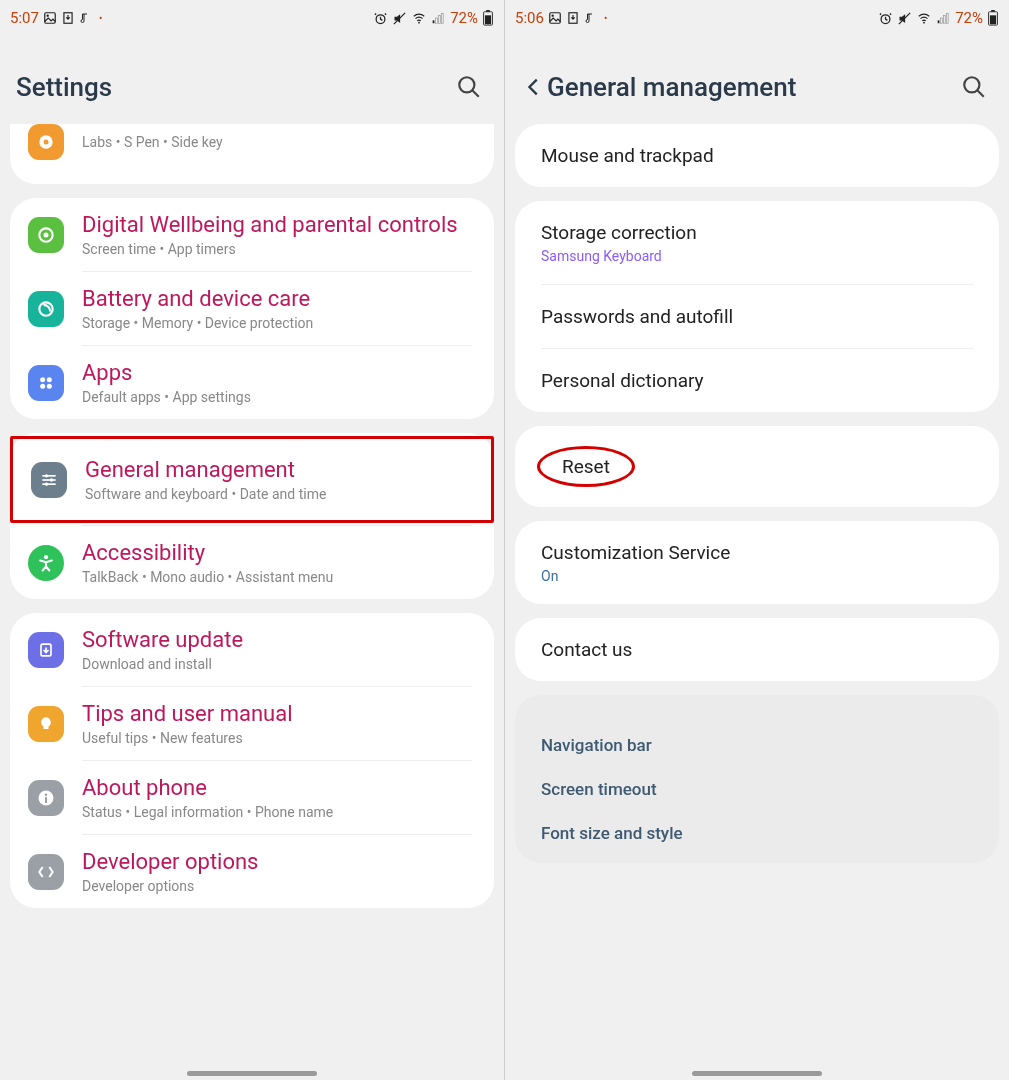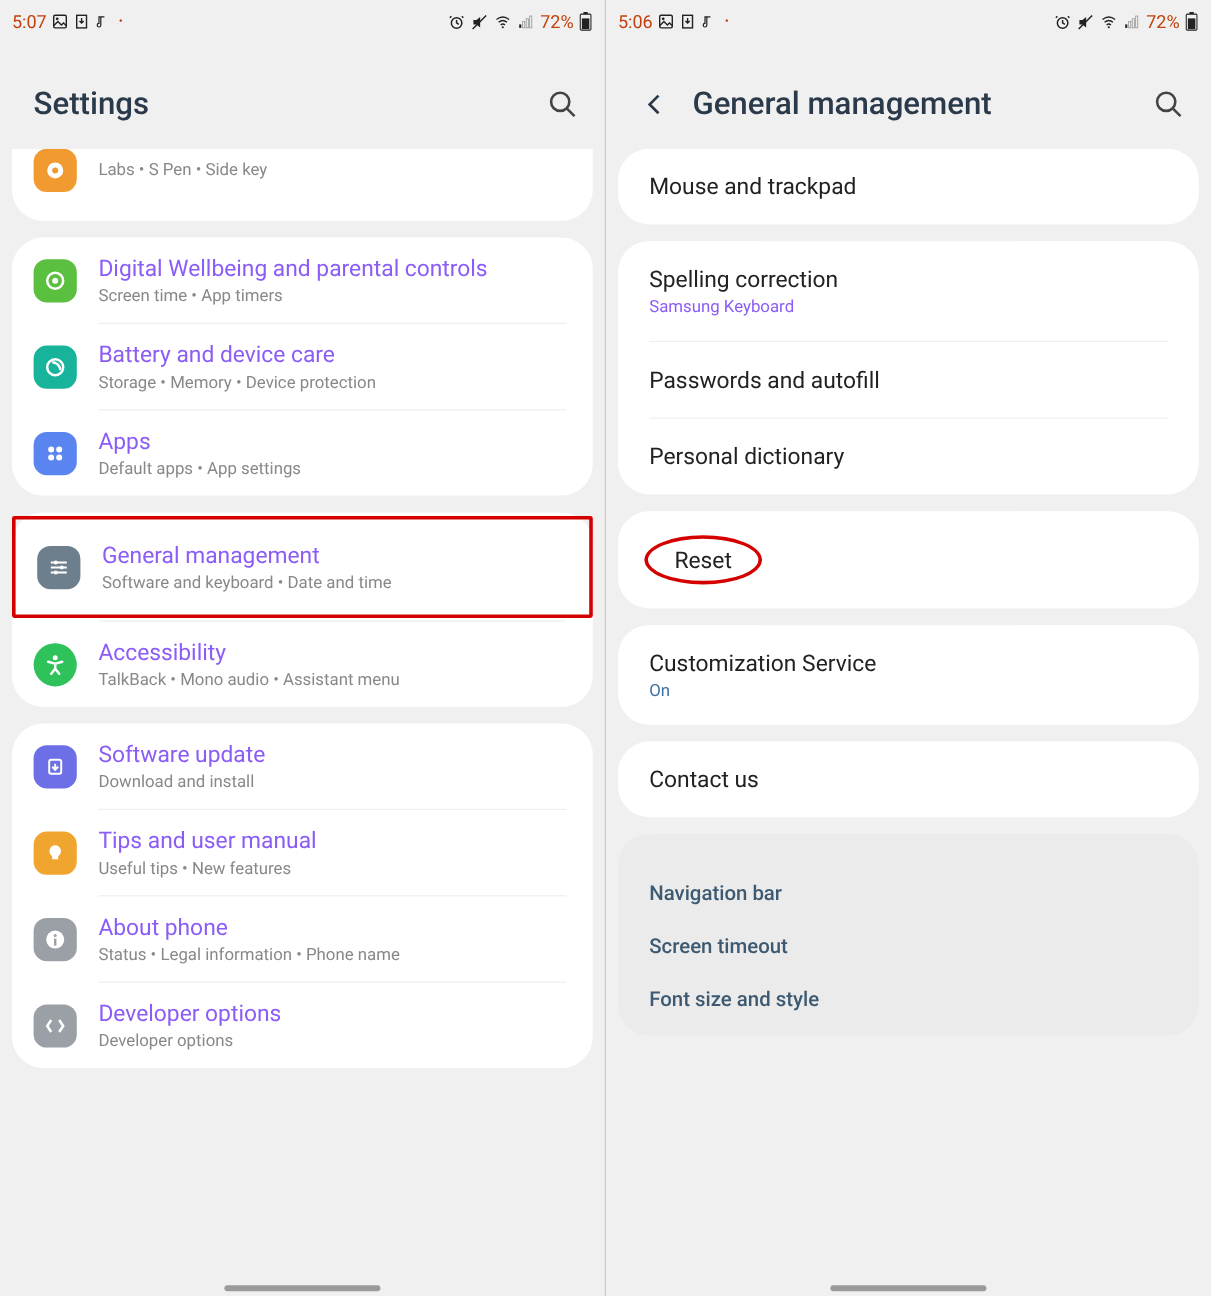--- a/index.html
+++ b/index.html
@@ -26,24 +26,23 @@
     display: flex;
     justify-content: space-between;
     align-items: center;
     font-size: 15px;
     color: #c2410c;
   }
   .statusbar .left, .statusbar .right { display: flex; align-items: center; gap: 4px; }
   .batt-text { font-size: 15px; }
 
   .header {
-    padding: 40px 20px 22px 28px;
+    padding: 40px 20px 22px 16px;
     display: flex;
     align-items: center;
-    gap: 18px;
   }
   .header-title {
     font-size: 26px;
     color: #2b3a4a;
     font-weight: 500;
     flex: 1;
   }
   .search-btn {
     width: 30px; height: 30px;
     display: flex; align-items: center; justify-content: center;
@@ -76,21 +75,21 @@
     gap: 18px;
     position: relative;
   }
   .row .icon-badge {
     width: 36px; height: 36px;
     border-radius: 11px;
     display: flex; align-items: center; justify-content: center;
     flex-shrink: 0;
   }
   .row .text-col { flex: 1; min-width: 0; }
-  .row .title { font-size: 19px; color: #8b5cf6; margin-bottom: 4px; }
+  .row .title { font-size: 22px; color: #be185d; margin-bottom: 4px; }
   .row .sub { font-size: 14px; color: #888; }
 
   .divider {
     border-top: 1px solid #eee;
     margin-left: 72px;
     margin-right: 22px;
   }
 
   .highlight-box {
     border: 3px solid #d40000;
@@ -456,21 +455,21 @@
   <div class="content">
 
     <div class="card">
       <div class="simple-row">
         <div>Mouse and trackpad</div>
       </div>
     </div>
 
     <div class="card">
       <div class="simple-row">
-        <div>Spelling correction</div>
+        <div>Storage correction</div>
         <div class="sub">Samsung Keyboard</div>
       </div>
       <div class="divider2"></div>
       <div class="simple-row">
         <div>Passwords and autofill</div>
       </div>
       <div class="divider2"></div>
       <div class="simple-row">
         <div>Personal dictionary</div>
       </div>

